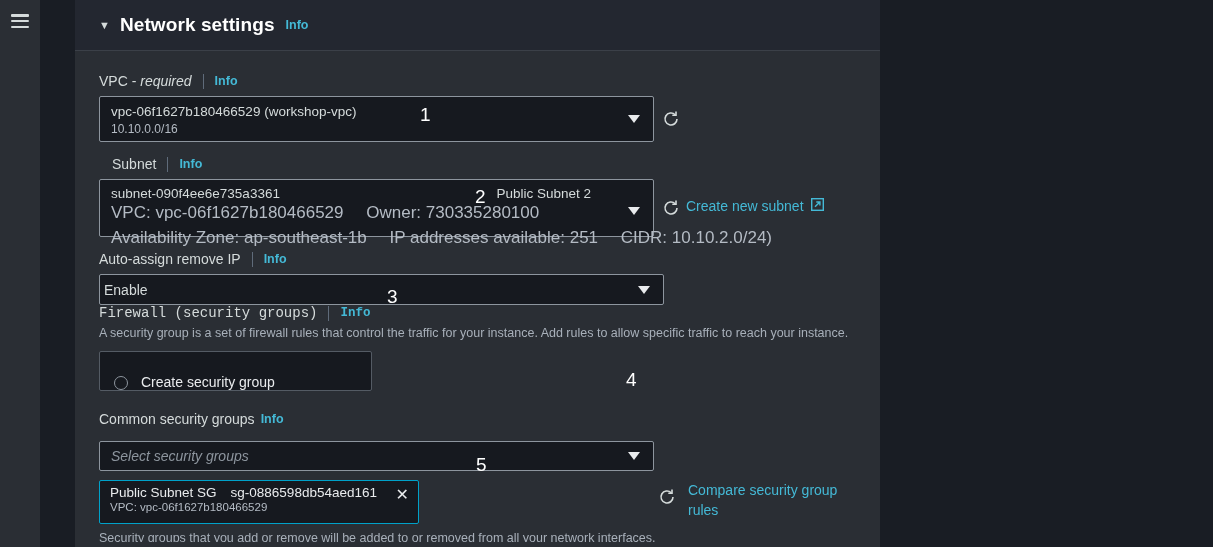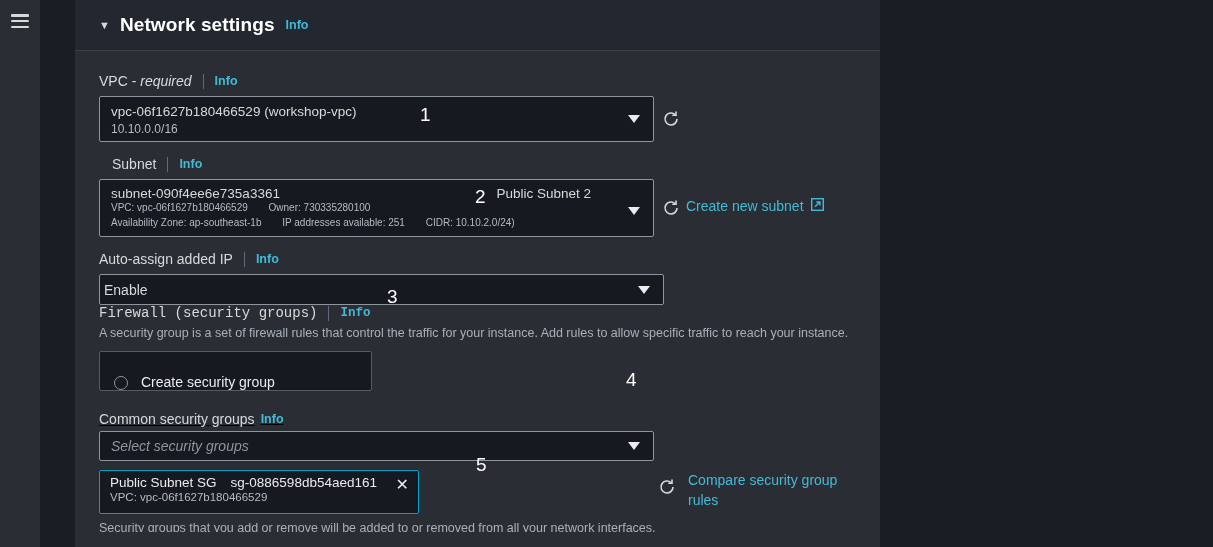--- a/index.html
+++ b/index.html
@@ -93,21 +93,21 @@
   .vpc-select .caret { top: 18px; }
   .line1 { font-size: 13.5px; color: #d5dbdb; line-height: 1.35; }
   .line2 { font-size: 12px; color: #b4bbc4; line-height: 1.35; }
 
   
   .subnet-select { width: 555px; height: 58px; padding: 6px 36px 6px 11px; position: relative; }
   .subnet-select .caret { top: 27px; }
   .subnet-top { display: flex; justify-content: space-between; align-items: center; }
   .subnet-name { font-size: 13.5px; color: #d5dbdb; }
   .subnet-alias { font-size: 13.5px; color: #d5dbdb; margin-right: 26px; }
-  .subnet-meta { font-size: 10px; color: #b4bbc4; line-height: 1.45; white-space: nowrap; }
+  .subnet-meta { font-size: 17px; color: #b4bbc4; line-height: 1.45; white-space: nowrap; }
   .subnet-meta span { margin-right: 18px; }
   .subnet-meta span:last-child { margin-right: 0; }
 
   
   .autoip-select { width: 565px; height: 31px; display: flex; align-items: center; padding: 0 36px 0 4px; font-size: 14px; }
   .autoip-select .caret { top: 11px; }
 
   
   .icon-btn {
     width: 30px; height: 30px; display: flex; align-items: center; justify-content: center;
@@ -142,21 +142,21 @@
     background: transparent;
     display: flex; align-items: center; justify-content: center;
   }
   .radio-tile.selected .radio-circle {
     border-color: #00a1c9; background: #ffffff;
   }
   .radio-dot { width: 7px; height: 7px; border-radius: 50%; background: #00a1c9; }
   .radio-label { color: #e9ebed; font-size: 14px; }
 
   
-  .csg-label-row { display: flex; align-items: center; margin-bottom: 4px; text-decoration: underline; }
+  .csg-label-row { display: flex; align-items: center; margin-bottom: 14px; }
   .csg-label { color: #d5dbdb; font-size: 14px; }
   .csg-label-row .info-link { margin-left: 6px; }
 
   .sg-select {
     width: 555px; height: 30px; display: flex; align-items: center;
     padding: 0 36px 0 11px;
   }
   .sg-select .caret { top: 10px; }
   .placeholder { color: #8d959e; font-size: 14px; font-style: italic; }
 
@@ -278,21 +278,21 @@
           <span class="ext-icon">
             <svg width="13" height="13" viewBox="0 0 13 13">
               <rect x="0.7" y="0.7" width="11.6" height="11.6" fill="none" stroke="#44b9d6" stroke-width="1.4"></rect>
               <path d="M4 8.8 L8.6 4.2 M5.3 4.0 L8.9 4.0 L8.9 7.6" fill="none" stroke="#44b9d6" stroke-width="1.4"></path>
             </svg>
           </span>
         </a>
       </div>
 
       <div class="field-label-row" style="margin-top:14px;">
-        <span class="field-label">Auto-assign added IP</span>
+        <span class="field-label">Auto-assign remove IP</span>
         <span class="divider-bar"></span>
         <a class="info-link sep">Info</a>
       </div>
 
       <div class="select autoip-select">
         <span>Enable</span>
         <span class="caret"></span>
       </div>
 
       <div class="field-label-row" style="margin-top:0;margin-bottom:4px;font-family:Liberation Mono, monospace;">

